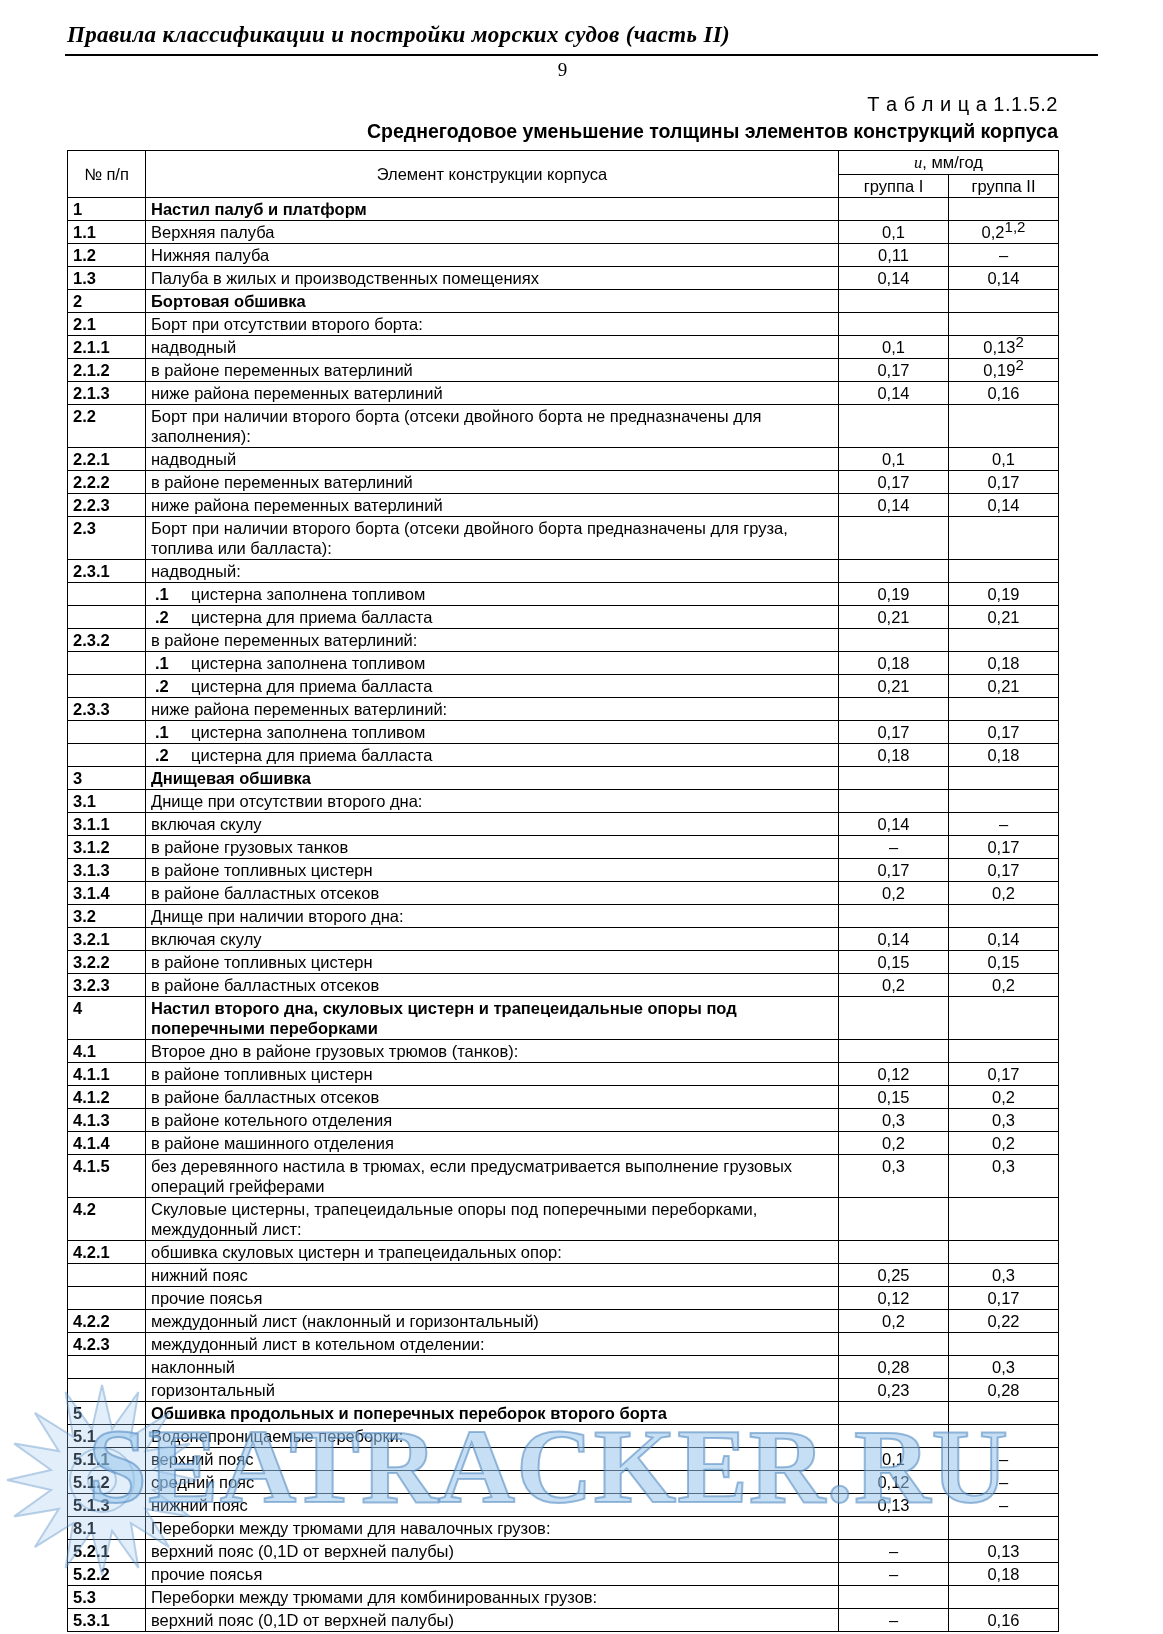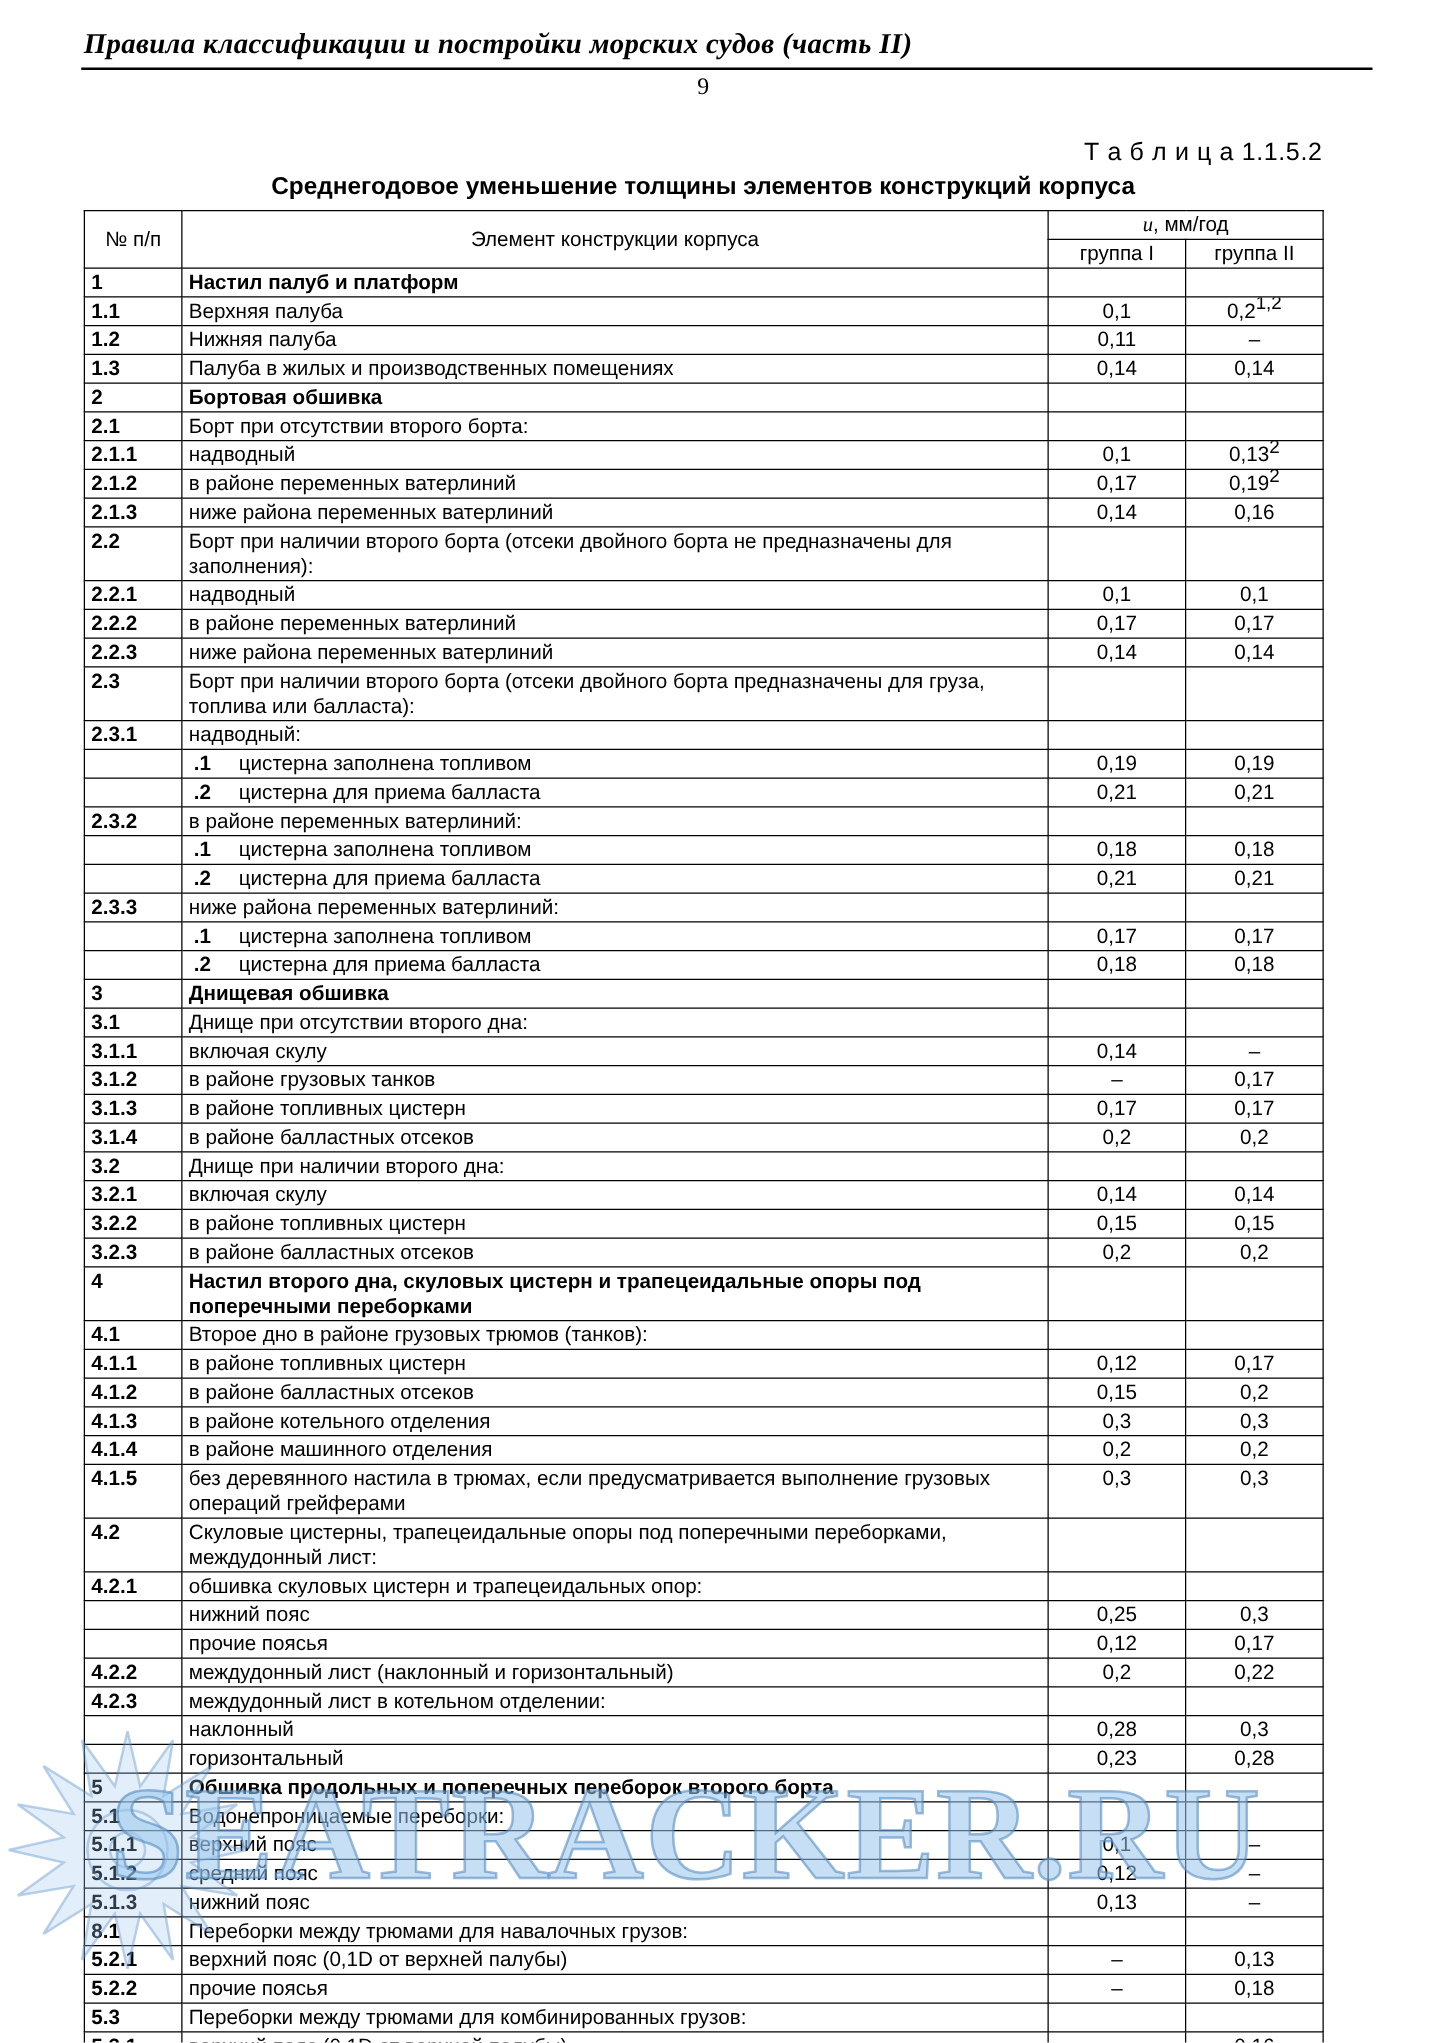--- a/index.html
+++ b/index.html
@@ -20,22 +20,22 @@
   }
   .header-rule {
     border:none; border-top:2px solid #000;
     margin-top:6px; width:calc(100% + 42px); margin-left:-2px;
   }
   .page-number {
     text-align:center; font-family:"Liberation Serif", serif;
     font-size:19px; margin-top:3px;
   }
 
-  .table-label { text-align:right; font-size:20px; margin-top:30px; letter-spacing:0.5px; }
-  .table-title { text-align:center; font-weight:bold; font-size:19.5px; margin-top:4px; }
+  .table-label { text-align:right; font-size:20px; margin-top:12px; letter-spacing:0.5px; }
+  .table-title { text-align:right; font-weight:bold; font-size:19.5px; margin-top:4px; }
 
   table.data-table {
     border-collapse:collapse; width:100%; margin-top:7px;
     table-layout:fixed;
   }
   .data-table th, .data-table td {
     border:1px solid #000;
     font-size:16.5px; line-height:20px;
     vertical-align:top; padding:1px 5px;
     overflow:hidden;

